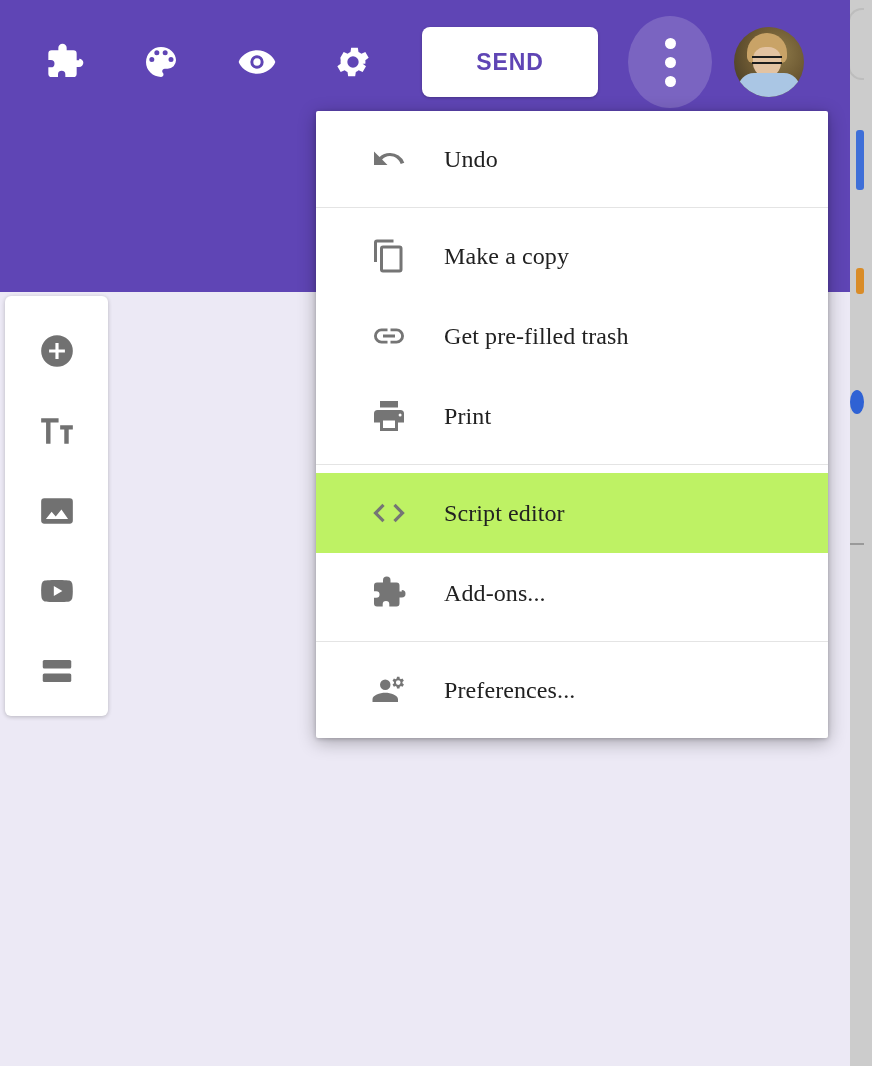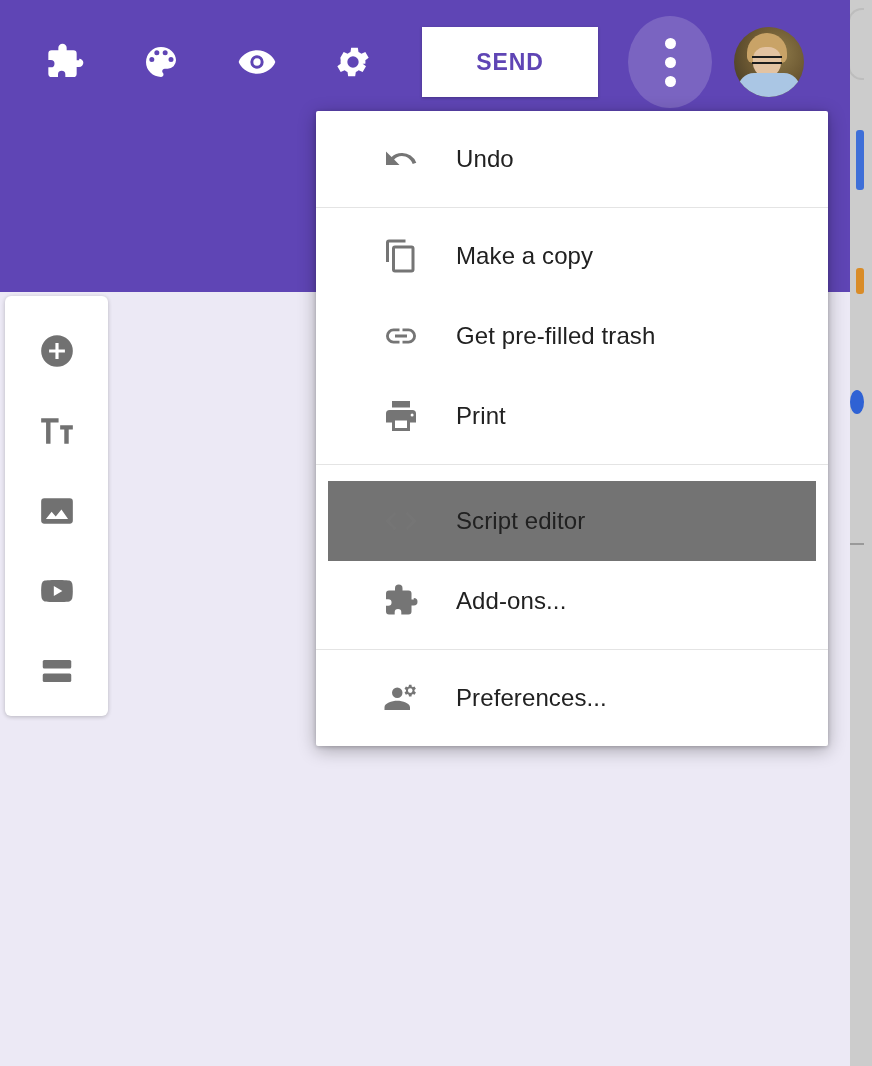--- a/index.html
+++ b/index.html
@@ -40,21 +40,21 @@
     display: flex; align-items: center; justify-content: center;
     border-radius: 50%; border: none; background: transparent;
     cursor: pointer; flex: none;
   }
   .tb-icon-btn svg { width: 40px; height: 40px; fill: #ffffff; display: block; }
 
   #send-button {
     margin-left: 38px; width: 176px; height: 70px; flex: none;
     background: #ffffff; color: #5f45b5;
     font-size: 23px; font-weight: bold; letter-spacing: 0.9px;
-    border: none; border-radius: 0; cursor: pointer;
+    border: none; border-radius: 8px; cursor: pointer;
     box-shadow: 0 1px 3px rgba(0,0,0,0.26);
   }
 
   #more-menu-button {
     margin-left: 30px; width: 84px; height: 92px; flex: none;
     border: none; border-radius: 50%; cursor: pointer;
     background: rgba(255,255,255,0.17);
     display: flex; flex-direction: column;
     align-items: center; justify-content: center; gap: 8px;
   }
@@ -98,29 +98,29 @@
   }
   .sb-icon-btn svg { width: 38px; height: 38px; fill: #717171; display: block; }
 
   
   #more-dropdown-menu {
     position: absolute; left: 316px; top: 111px; width: 512px;
     background: #ffffff; border-radius: 2px; z-index: 9;
     box-shadow: 0 4px 18px rgba(0,0,0,0.30), 0 1px 4px rgba(0,0,0,0.20);
     padding: 0;
   }
-  .menu-group { padding: 8px 12px; }
+  .menu-group { padding: 8px 0; font-family: Liberation Serif, serif; }
   .menu-group + .menu-group { border-top: 1px solid #e4e4e4; }
 
   .menu-item {
     display: flex; align-items: center; height: 80px;
     padding-left: 52px; cursor: pointer; background: transparent;
     border: none; width: 100%; text-align: left;
   }
-  .menu-item.is-active { background: #737373; margin-top: 8px; }
+  .menu-item.is-active { background: #bef264; }
   .menu-item .mi-icon {
     width: 42px; height: 42px; flex: none;
     display: flex; align-items: center; justify-content: center;
   }
   .menu-item .mi-icon svg { width: 36px; height: 36px; fill: #757575; display: block; }
   .menu-item .mi-label {
     margin-left: 34px; font-size: 24px; color: #212121;
     letter-spacing: 0.1px; white-space: nowrap;
   }
 </style>

